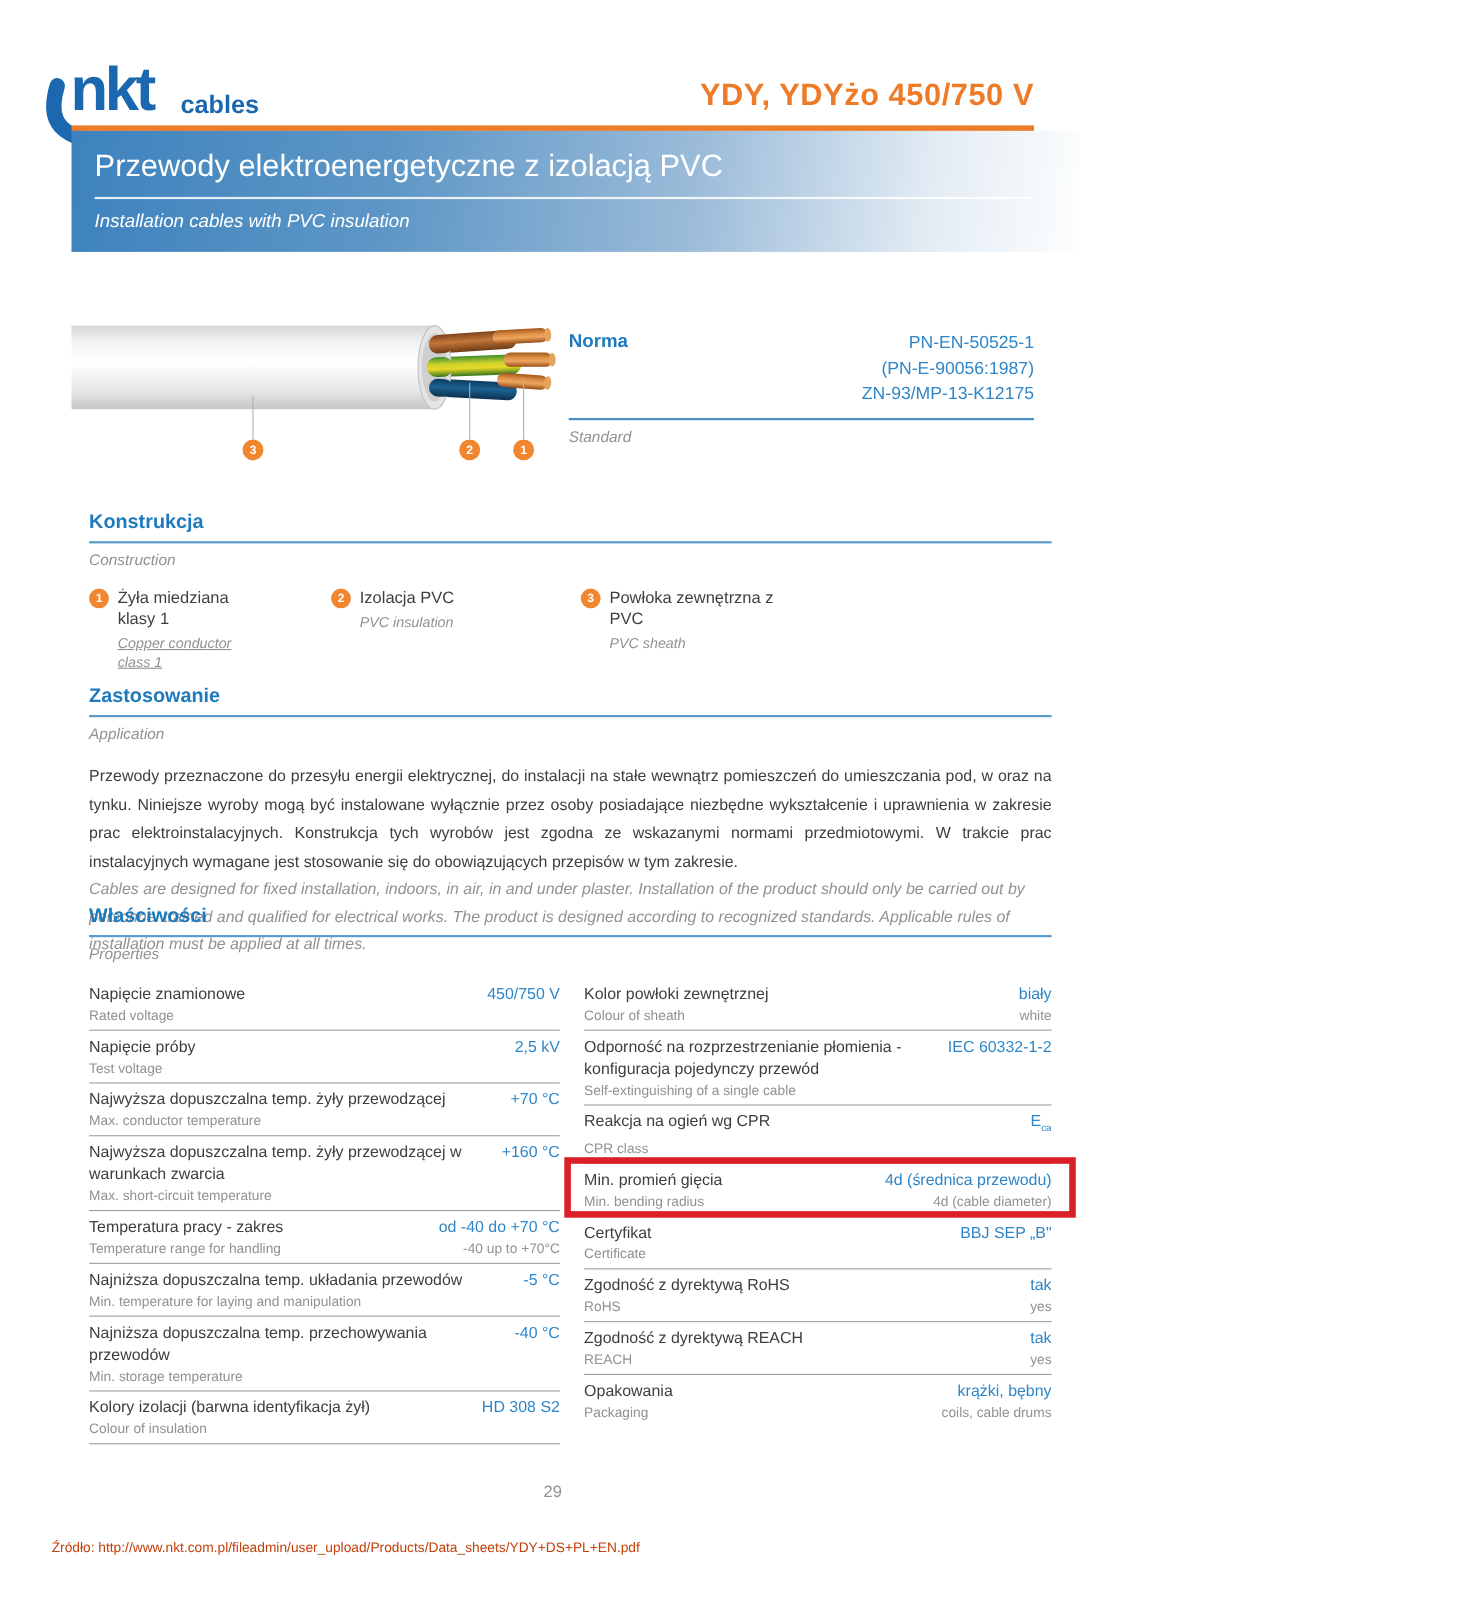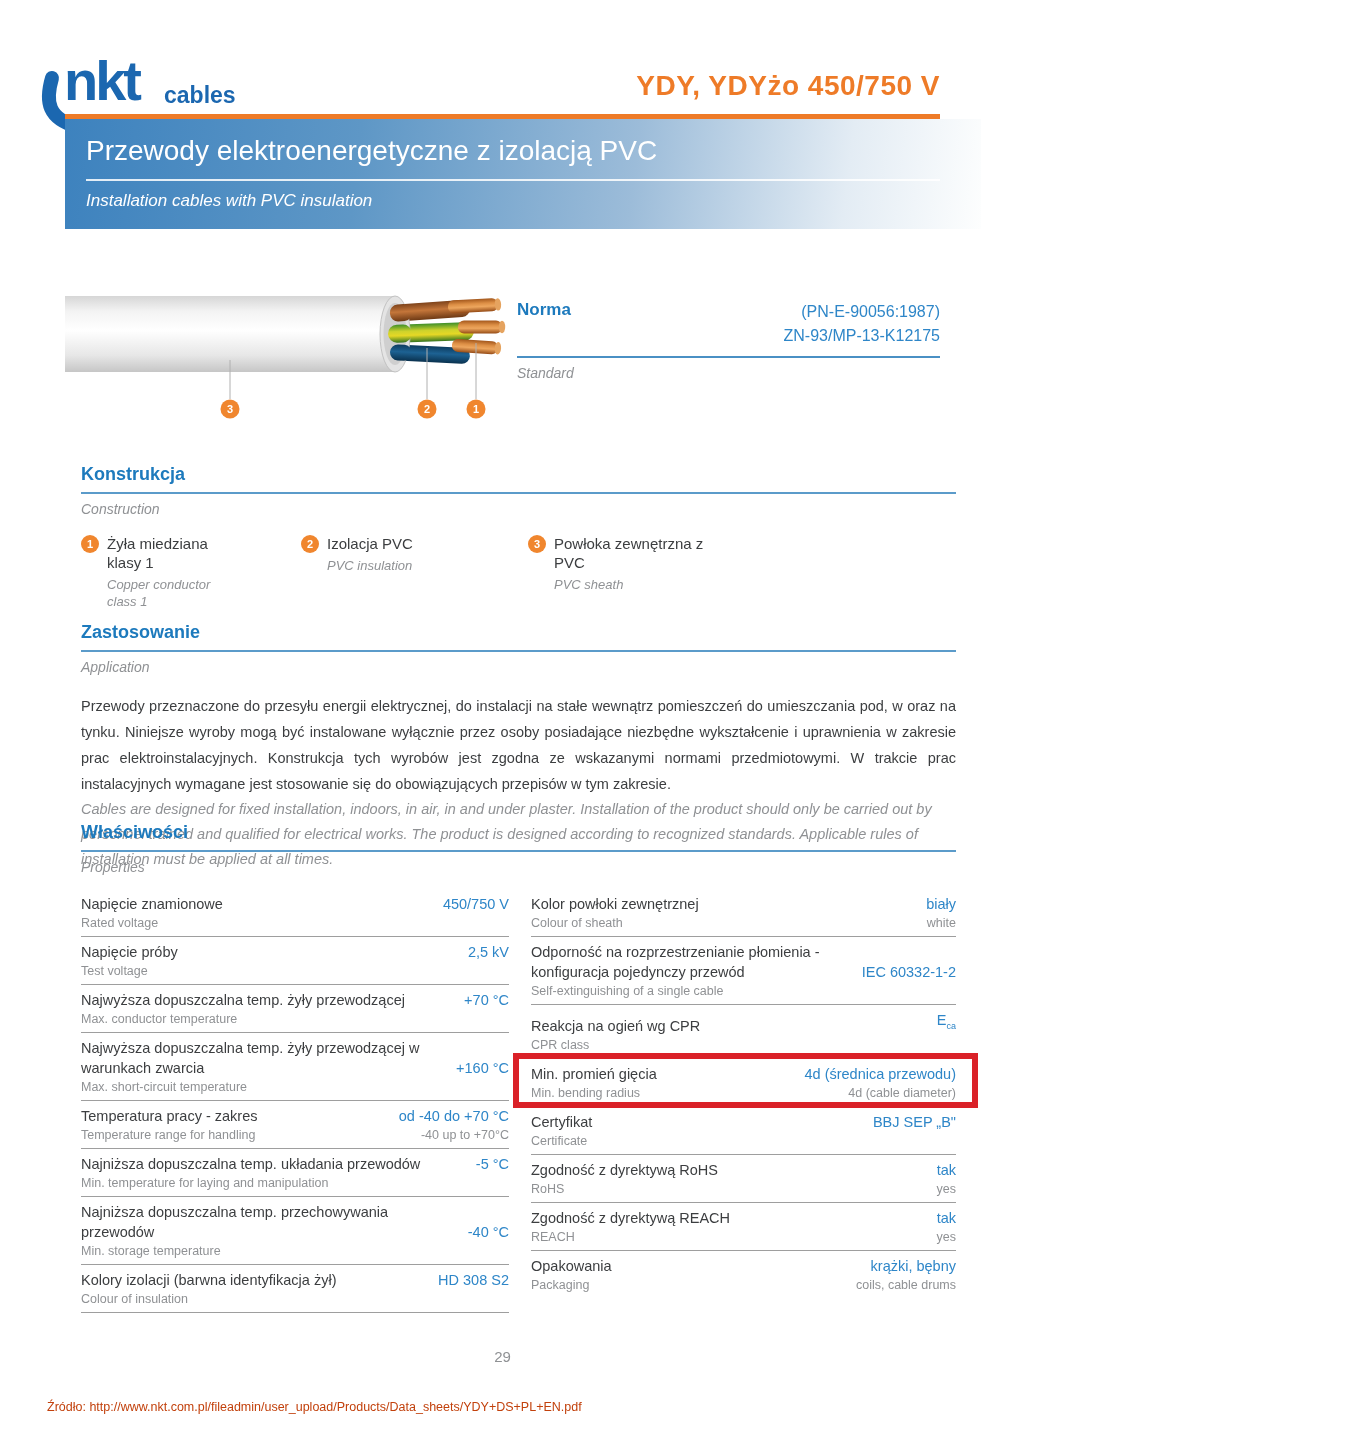--- a/index.html
+++ b/index.html
@@ -37,33 +37,33 @@
   .kc-items { display:flex; margin-top:17px; }
   .kc-item { display:flex; }
   .kc-item:nth-child(1){ width:220px; }
   .kc-item:nth-child(2){ width:227px; }
   .kc-item:nth-child(3){ flex:1; }
   .kc-num { flex:0 0 18px; width:18px; height:18px; border-radius:50%; background:#f0862e; color:#fff; font-size:11px; font-weight:bold;
             display:flex; align-items:center; justify-content:center; margin-right:8px; margin-top:1px; }
   .kc-label { font-size:15px; line-height:19px; color:#3c3e40; max-width:150px; }
   .kc-item:nth-child(1) .kc-label { max-width:125px; }
   .kc-sub { font-size:13px; line-height:17px; font-style:italic; color:#8f9194; margin-top:4px; max-width:150px; }
-  .kc-item:nth-child(1) .kc-sub { max-width:135px; }
+  .kc-item:nth-child(1) .kc-sub { max-width:135px;text-decoration:underline; }
 
   
   .app-pl { margin-top:18px; font-size:14.5px; line-height:26px; text-align:justify; color:#3c3e40; }
   .app-en { font-size:14.5px; line-height:25px; font-style:italic; color:#8f9194; }
 
   
   .props { display:flex; gap:22px; margin-top:14px; }
   .pcol-left { width:428px; }
   .pcol-right { width:425px; }
   .prow { border-bottom:1px solid #9e9e9e; padding:5px 0 4px; position:relative; }
   .prow.no-line { border-bottom:none; }
-  .p-main { display:flex; justify-content:space-between; align-items:flex-end; gap:10px; font-size:14.5px; line-height:20px; color:#3c3e40; }
+  .p-main { display:flex; justify-content:space-between; align-items:flex-start; gap:10px; font-size:14.5px; line-height:20px; color:#3c3e40; }
   .p-label { flex:1 1 auto; }
   .p-value-wrap { color:#2e86c8; white-space:nowrap; text-align:right; }
   .p-value-wrap sub { font-size:9px; }
   .p-sub { display:flex; justify-content:space-between; gap:10px; font-size:12.5px; line-height:17px; color:#8f9194; margin-top:1px; }
   .prow.hl::after { content:""; position:absolute; left:-18px; right:-22px; top:-6px; bottom:-2px; border:6px solid #da2128; pointer-events:none; }
 
   
   .page-num { position:absolute; left:65px; top:1348px; width:875px; text-align:center; font-size:15px; color:#8f9194; }
   .source-line { position:absolute; left:47px; top:1400px; font-size:12.5px; color:#c2410c; }
 
@@ -176,20 +176,21 @@
     <circle cx="377" cy="121" r="9.5" fill="#f0862e"></circle>
     <text x="377" y="125" text-anchor="middle" font-size="11" font-weight="bold" fill="#ffffff">2</text>
     <circle cx="426" cy="121" r="9.5" fill="#f0862e"></circle>
     <text x="426" y="125" text-anchor="middle" font-size="11" font-weight="bold" fill="#ffffff">1</text>
   </g>
 </svg>
 
 <div class="norma">
   <div class="norma-head">Norma</div>
   <div class="norma-vals" id="norma-values">
+      <div>PN-EN-50525-1</div>
       <div>(PN-E-90056:1987)</div>
       <div>ZN-93/MP-13-K12175</div>
     </div>
   <div class="norma-rule"></div>
   <div class="norma-std">Standard</div>
 </div>
 
 <div class="section" style="top:464px;">
   <div class="sec-title">Konstrukcja</div>
   <div class="sec-rule"></div>

